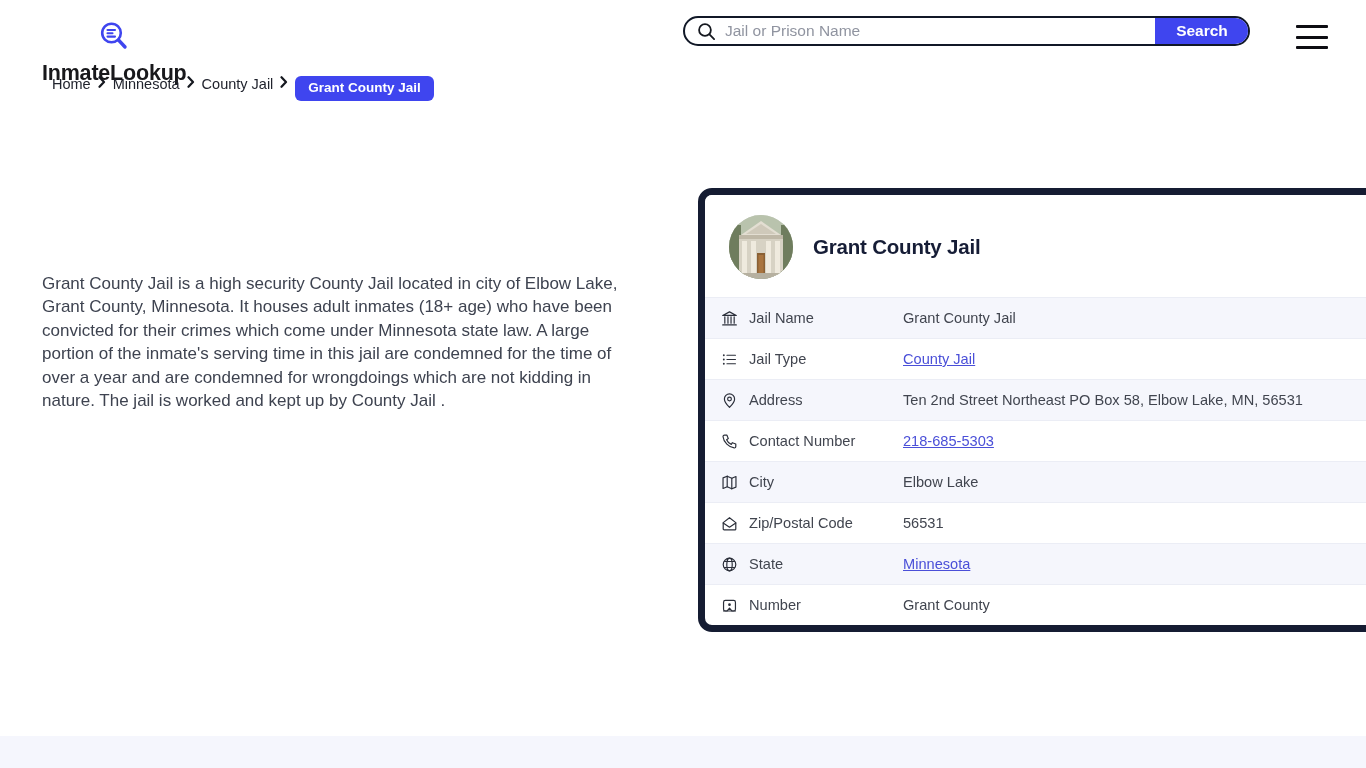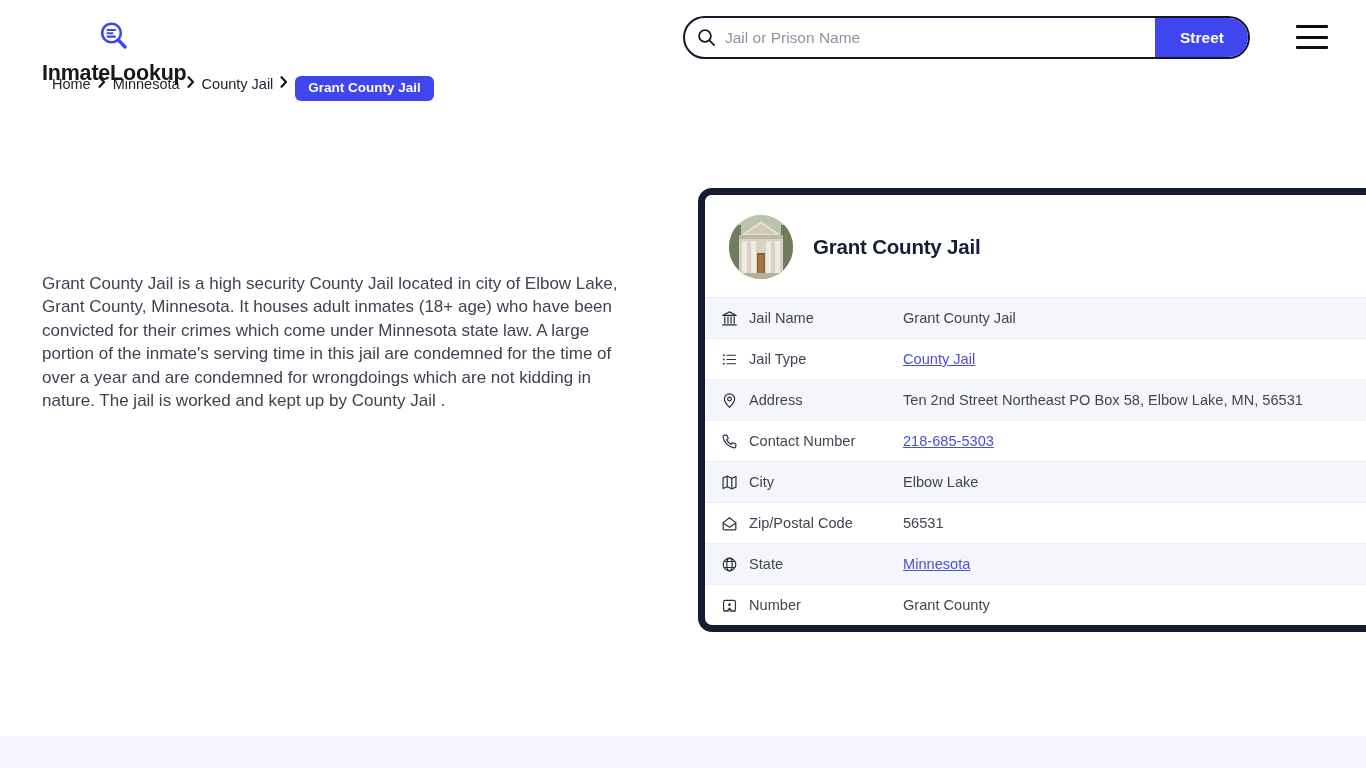--- a/index.html
+++ b/index.html
@@ -34,21 +34,21 @@
     font-size: 21.5px;
     font-weight: 700;
     color: #18181b;
     letter-spacing: -0.2px;
     white-space: nowrap;
   }
 
   .searchbar {
     position: absolute;
     left: 683px; top: 16px;
-    width: 567px; height: 43px;
+    width: 567px; height: 30px;
     border: 2px solid #111827;
     border-radius: 22px;
     background: #ffffff;
     display: flex;
     align-items: center;
     overflow: hidden;
   }
   .search-icon-wrap {
     width: 36px;
     display: flex; align-items: center; justify-content: center;
@@ -244,21 +244,21 @@
   </a>
 
   <div class="searchbar">
     <span class="search-icon-wrap">
       <svg width="19" height="19" viewBox="0 0 20 20" xmlns="http://www.w3.org/2000/svg">
         <circle cx="8.4" cy="8.4" r="6.2" fill="none" stroke="#15181f" stroke-width="1.9"></circle>
         <line x1="13.1" y1="13.1" x2="18" y2="18" stroke="#15181f" stroke-width="1.9" stroke-linecap="round"></line>
       </svg>
     </span>
     <input class="search-input" type="text" placeholder="Jail or Prison Name" style="">
-    <button class="search-btn">Street</button>
+    <button class="search-btn">Search</button>
   </div>
 
   <button class="hamburger">
     <span></span>
     <span></span>
     <span></span>
   </button>
 </div>
 
 <nav class="breadcrumb" id="breadcrumb">

